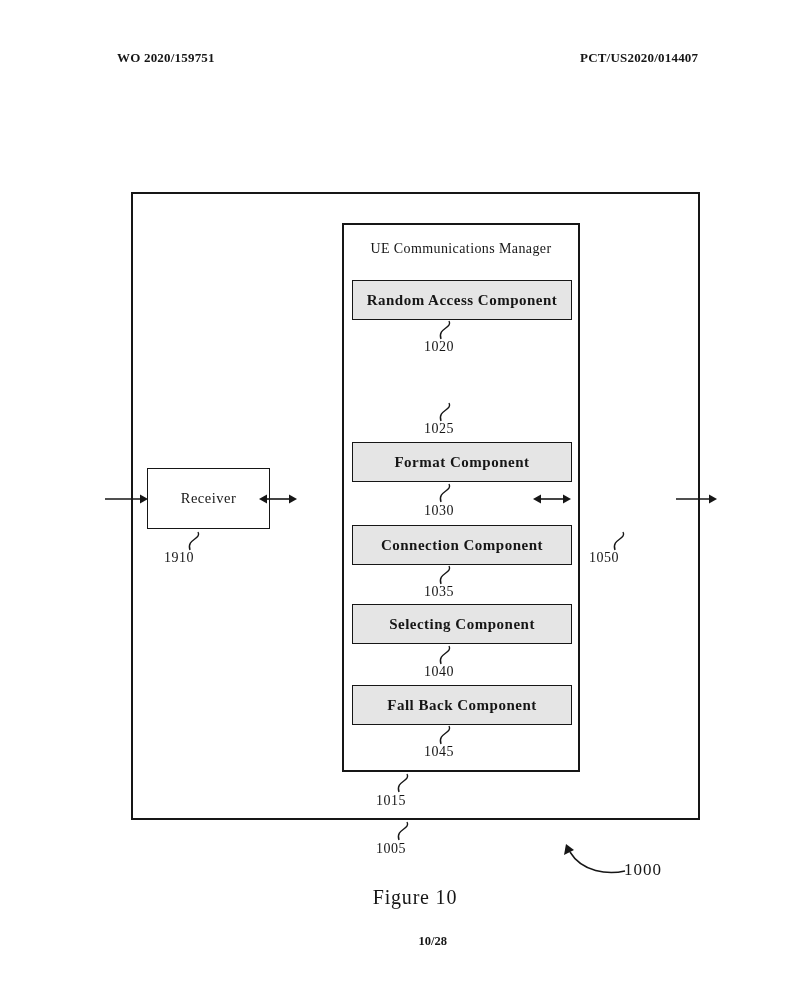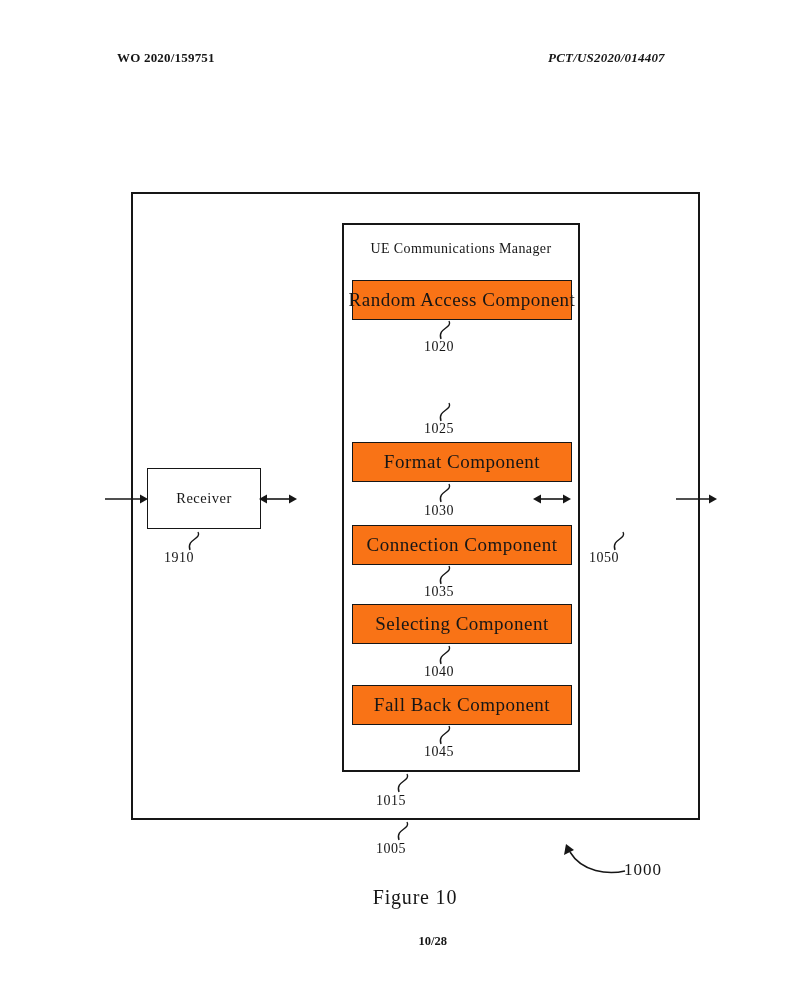--- a/index.html
+++ b/index.html
@@ -15,21 +15,21 @@
   }
   .hdr {
     position: absolute;
     top: 50px;
     font-size: 13px;
     font-weight: bold;
     letter-spacing: 0.2px;
     white-space: nowrap;
   }
   .hdr-left  { left: 117px; }
-  .hdr-right { left: 548px; font-style: italic; }
+  .hdr-right { left: 580px; }
 
   
   .outer-box {
     position: absolute;
     left: 131px; top: 192px;
     width: 569px; height: 628px;
     border: 2px solid #161616;
   }
   .manager-box {
     position: absolute;
@@ -45,24 +45,25 @@
     font-size: 14px;
     letter-spacing: 0.4px;
     white-space: nowrap;
   }
   .cbox {
     position: absolute;
     left: 8px;
     width: 220px; height: 40px;
     border: 1.5px solid #161616;
     display: flex; align-items: center; justify-content: center;
-    font-size: 19px;
+    font-size: 15px;
     letter-spacing: 0.5px;
     white-space: nowrap;
-    background: #f97316;
+    background: #e5e5e5;
+    font-weight: bold;
   }
   .refnum {
     position: absolute;
     width: 80px;
     text-align: center;
     font-size: 14px;
     letter-spacing: 0.5px;
     white-space: nowrap;
   }
   .sq { position: absolute; }
@@ -71,21 +72,21 @@
   .io-box {
     position: absolute;
     top: 468px;
     height: 61px;
     border: 1.5px solid #161616;
     display: flex; align-items: center; justify-content: center;
     font-size: 14.5px;
     letter-spacing: 0.5px;
     background: #ffffff;
   }
-  .receiver-box    { left: 147px; width: 114px; justify-content: center; }
+  .receiver-box    { left: 147px; width: 123px; justify-content: center; }
   .transmitter-box { left: 570px; width: 106px; }
 
   .arrow { position: absolute; }
   .arrow line     { stroke: #161616; stroke-width: 1.6; }
   .arrow polygon  { fill: #161616; }
 
   .sys-pointer { position: absolute; left: 563px; top: 844px; }
   .sys-pointer path { stroke: #161616; stroke-width: 1.5; fill: none; }
   .sys-pointer polygon { fill: #161616; }
   .sys-ref {

